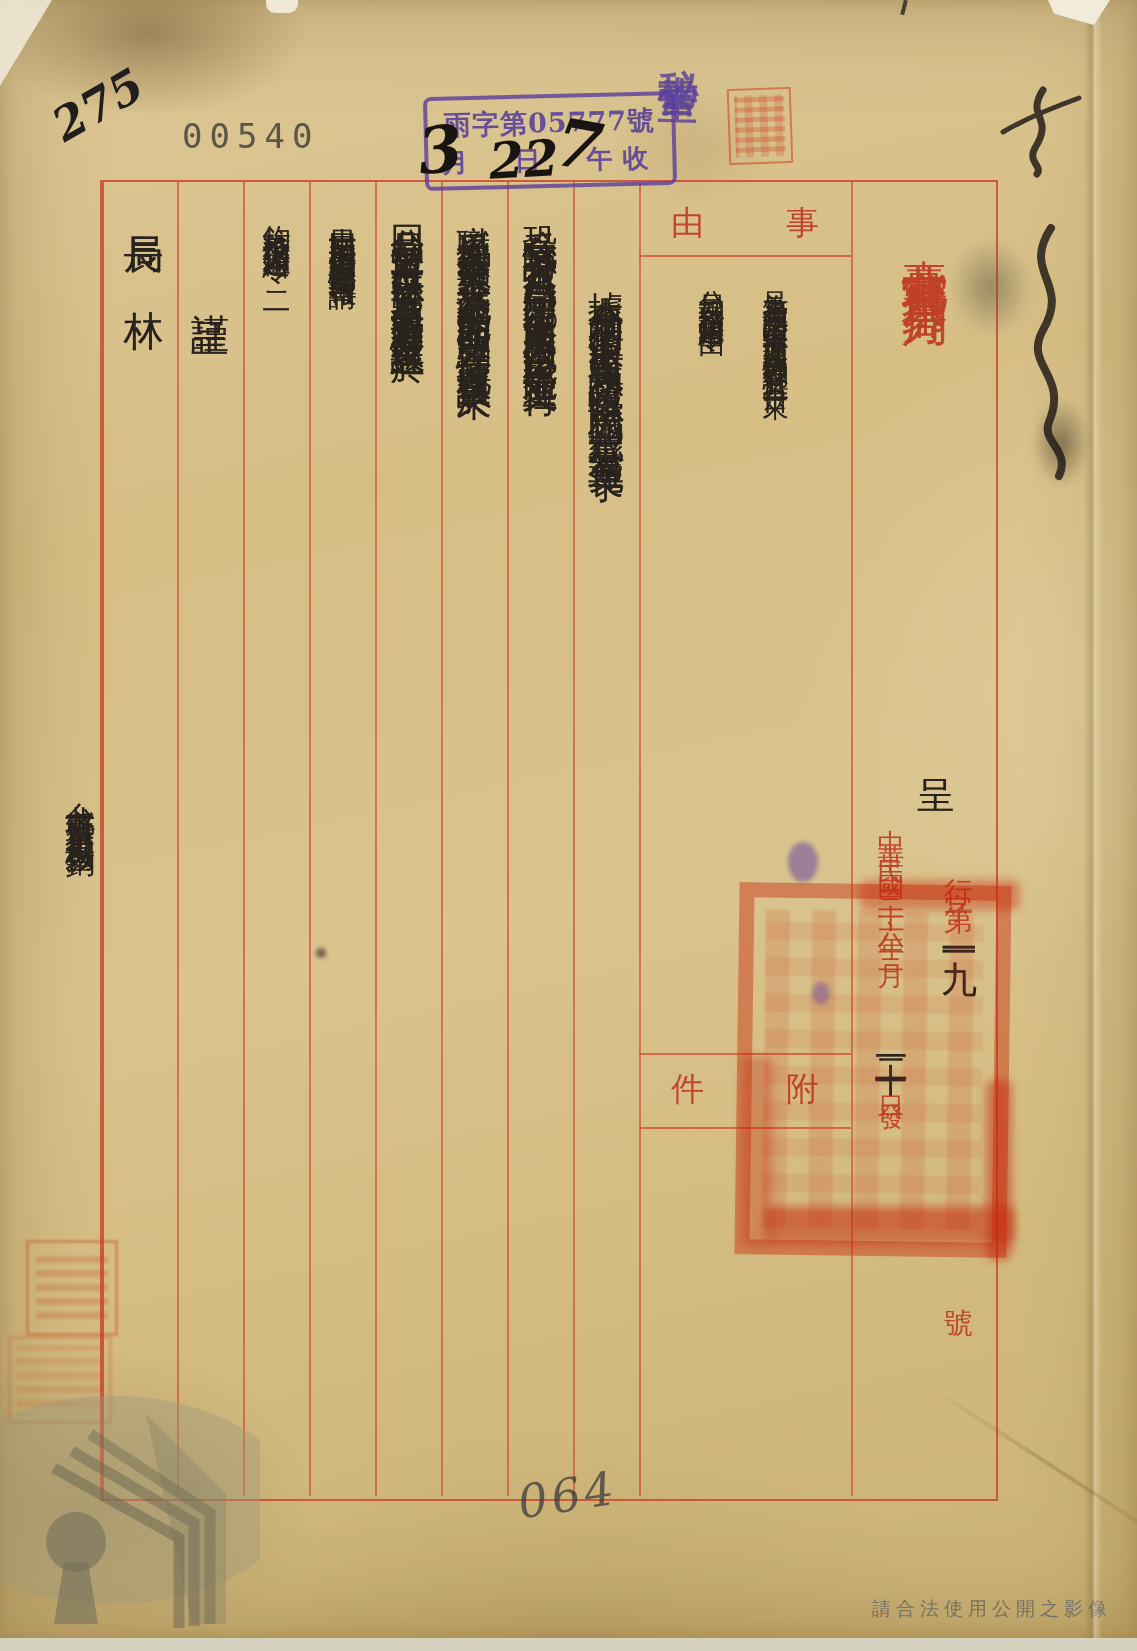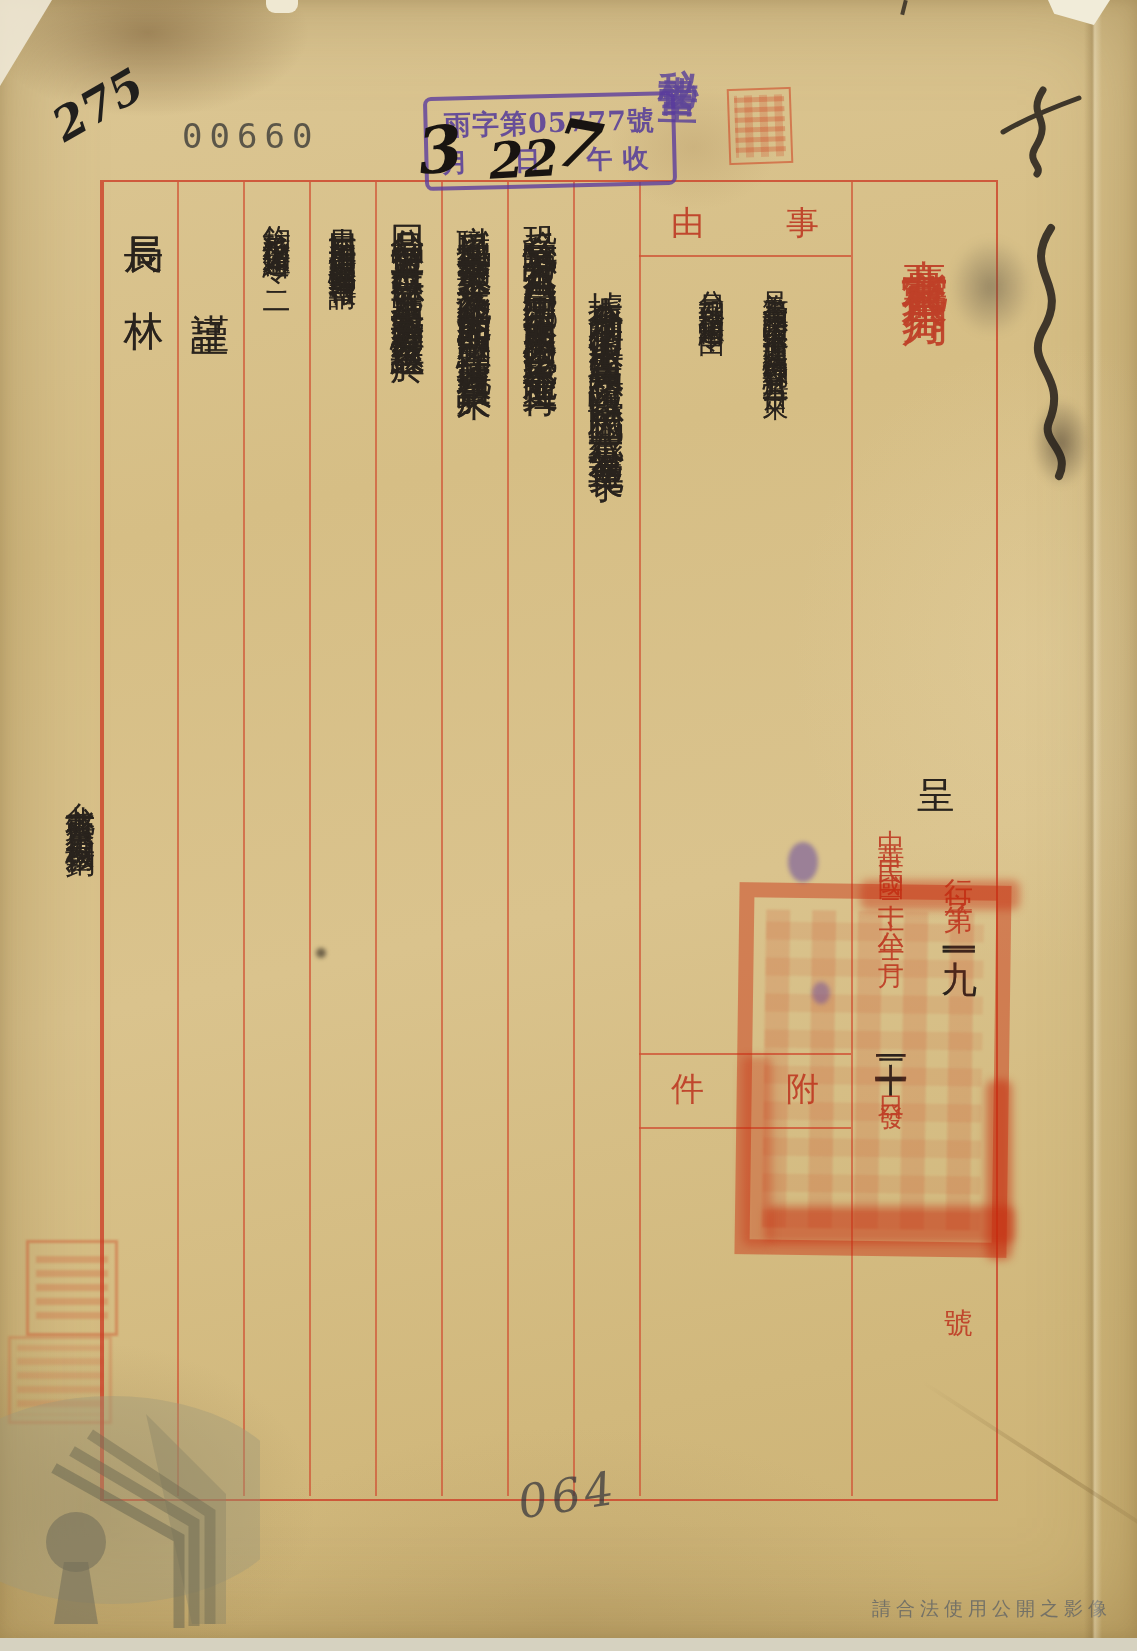--- a/index.html
+++ b/index.html
@@ -203,21 +203,21 @@
     <span class="hand hx">7</span>
     <div class="seal-small"></div>
     <div class="big-seal"></div>
     <div class="smudge sm1"></div>
     <div class="smudge sm2"></div>
     <div class="smudge sm3"></div>
     <div class="smudge sm4"></div>
     <div class="seal-bl1"></div>
     <div class="seal-bl2"></div>
 
-    <div class="regnum">00660</div>
+    <div class="regnum">00540</div>
     <div class="corner-note">275</div>
     <div class="pagenum">064</div>
     <div class="wm-text">請合法使用公開之影像</div>
 
     <div class="blot blot-p1"></div>
     <div class="blot blot-p2"></div>
     <div class="blot blot-k1"></div>
     <div class="blob-g1"></div>
     <div class="blob-g2"></div>
     <div class="crease-v"></div>

